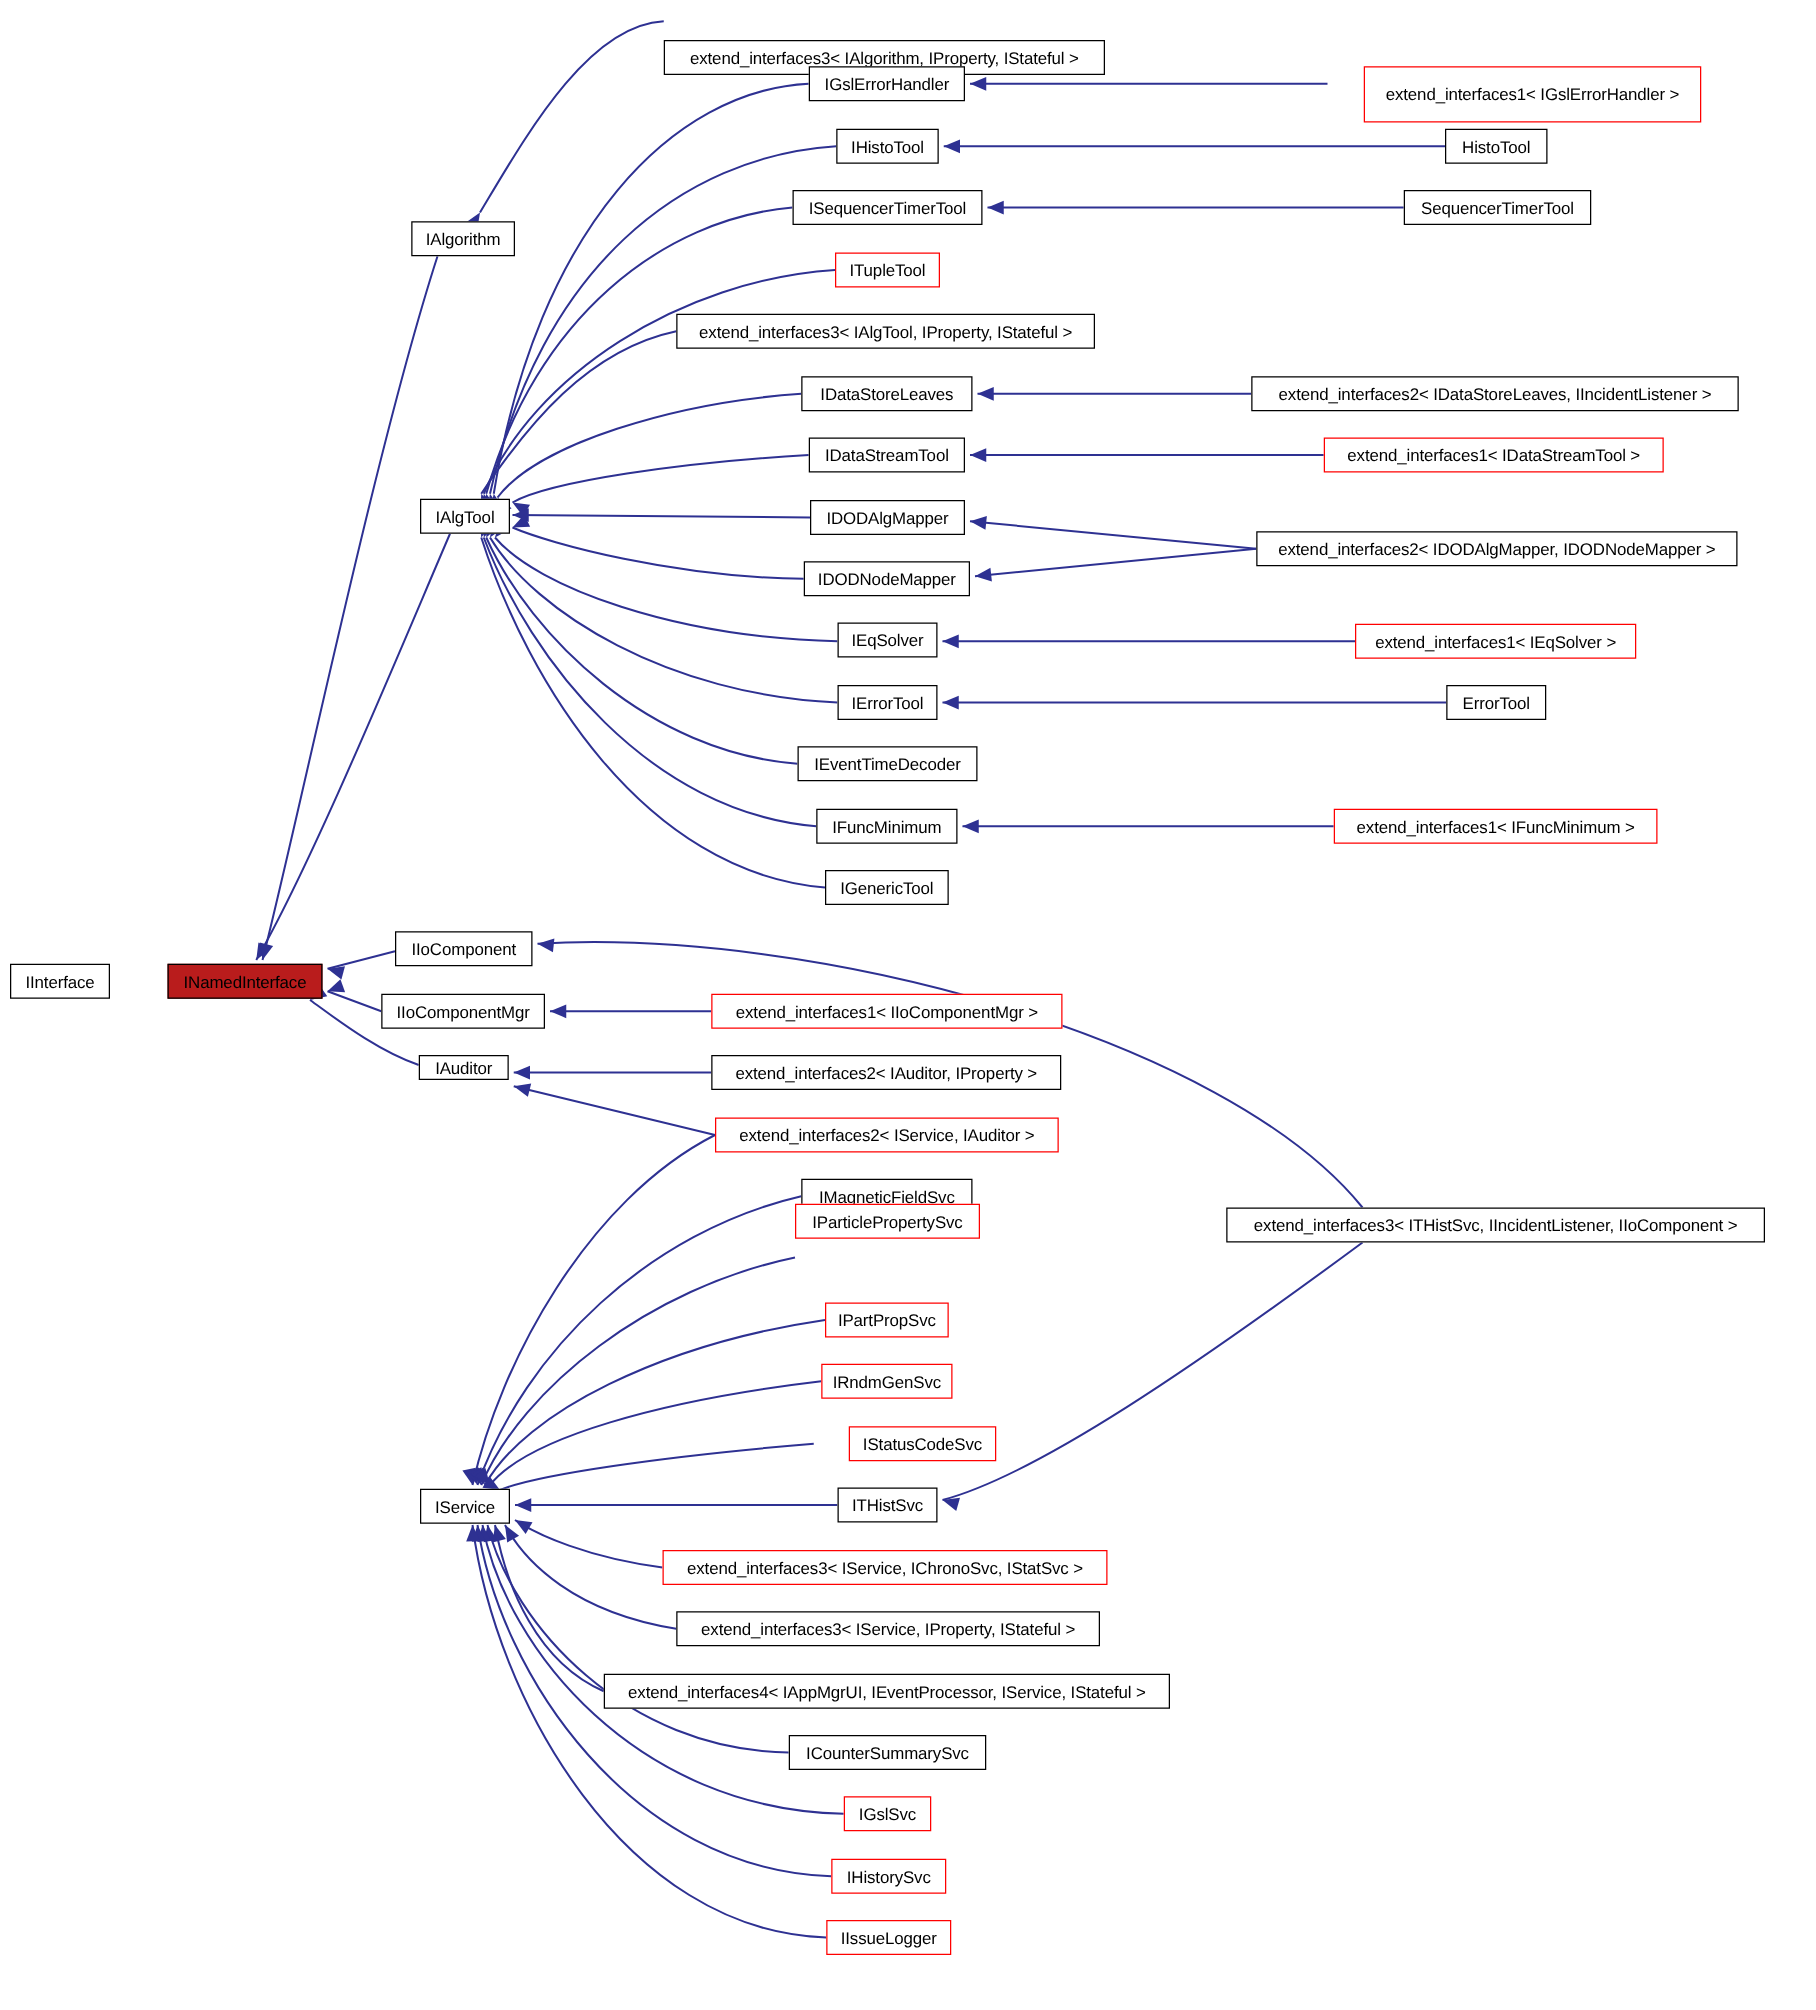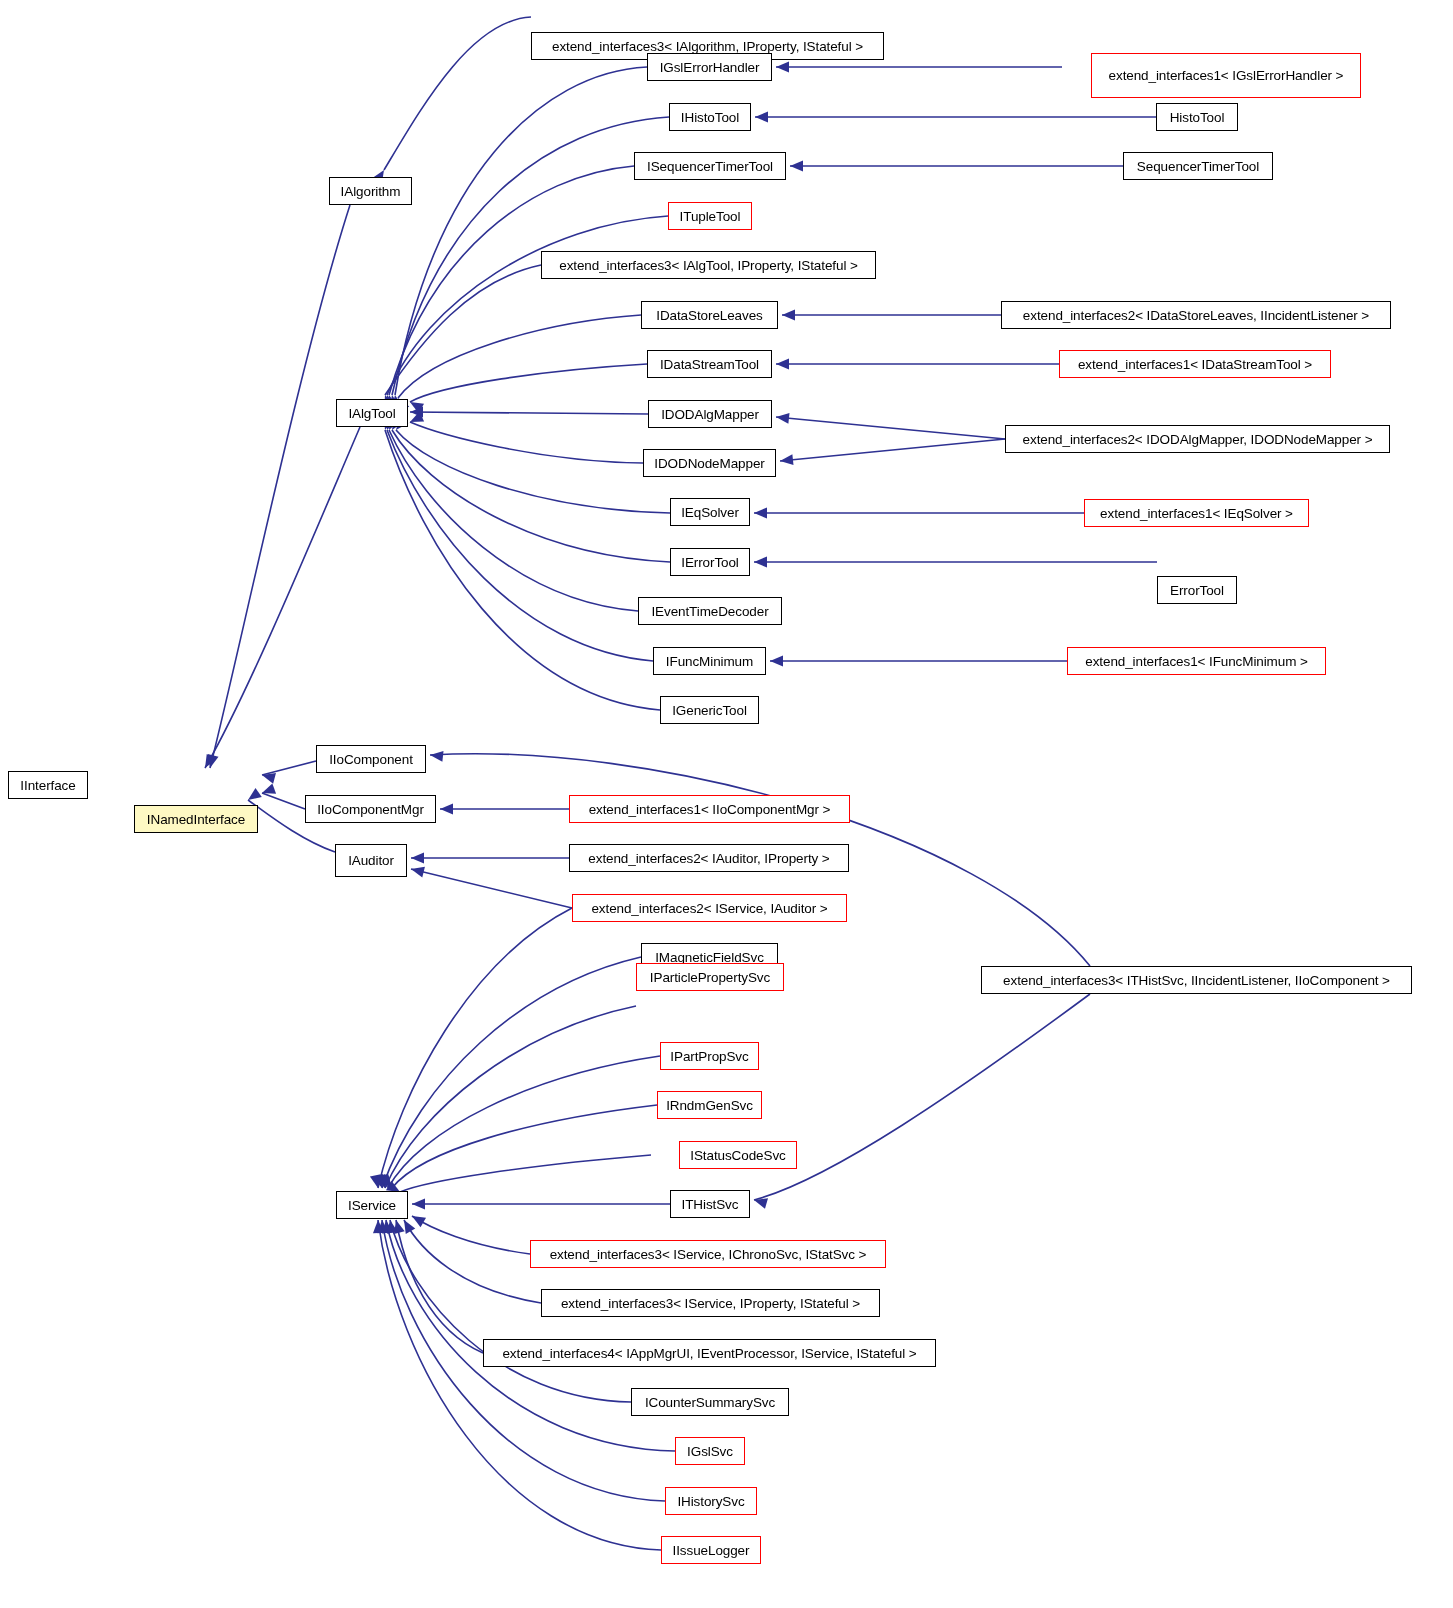--- a/index.html
+++ b/index.html
@@ -4,21 +4,21 @@
 <style>
   html,body{margin:0;padding:0;background:#ffffff;}
   body{font-family:"Liberation Sans",sans-serif;}
   #diagram-root{position:relative;width:1453px;height:1608px;background:#ffffff;overflow:hidden;}
   svg#graph{position:absolute;left:0;top:0;width:1453px;height:1608px;}
   .nodebox{position:absolute;box-sizing:border-box;background:#ffffff;border:1px solid #000000;
            display:flex;align-items:center;justify-content:center;
            font-family:"Liberation Sans",sans-serif;font-size:13.5px;color:#000000;
            white-space:nowrap;letter-spacing:-0.1px;}
   .nodebox.red{border-color:#ff0000;}
-  .nodebox.hl{background:#fef9c3;margin-top:34px;}
+  .nodebox.hl{background:#b91c1c;}
   .nodebox .lbl{pointer-events:none;}
 </style>
 </head>
 <body>
 
 <div id="diagram-root">
   <svg id="graph" xmlns="http://www.w3.org/2000/svg">
       <path d="M531,17 C470,20 420,110 384,170" fill="none" stroke="#2e3192" stroke-width="1.6"></path>
       <polygon points="0,0 -13,-5.5 -13,5.5" fill="#2e3192" transform="translate(384,170) rotate(-58)"></polygon>
       <path d="M1062,67 L776,67" fill="none" stroke="#2e3192" stroke-width="1.6"></path>
@@ -169,21 +169,21 @@
       </div>
       <div class="nodebox" style="left: 670px; top: 498px; width: 80px; height: 28px;">
         <span class="lbl">IEqSolver</span>
       </div>
       <div class="nodebox red" style="left: 1084px; top: 499px; width: 225px; height: 28px;">
         <span class="lbl">extend_interfaces1&lt; IEqSolver &gt;</span>
       </div>
       <div class="nodebox" style="left: 670px; top: 548px; width: 80px; height: 28px;">
         <span class="lbl">IErrorTool</span>
       </div>
-      <div class="nodebox" style="left: 1157px; top: 548px; width: 80px; height: 28px; margin-top: 28px;">
+      <div class="nodebox" style="left: 1157px; top: 548px; width: 80px; height: 28px;">
         <span class="lbl">ErrorTool</span>
       </div>
       <div class="nodebox" style="left: 638px; top: 597px; width: 144px; height: 28px;">
         <span class="lbl">IEventTimeDecoder</span>
       </div>
       <div class="nodebox" style="left: 653px; top: 647px; width: 113px; height: 28px;">
         <span class="lbl">IFuncMinimum</span>
       </div>
       <div class="nodebox red" style="left: 1067px; top: 647px; width: 259px; height: 28px;">
         <span class="lbl">extend_interfaces1&lt; IFuncMinimum &gt;</span>
@@ -205,21 +205,21 @@
       </div>
       <div class="nodebox" style="left: 316px; top: 745px; width: 110px; height: 28px;">
         <span class="lbl">IIoComponent</span>
       </div>
       <div class="nodebox" style="left: 305px; top: 795px; width: 131px; height: 28px;">
         <span class="lbl">IIoComponentMgr</span>
       </div>
       <div class="nodebox red" style="left: 569px; top: 795px; width: 281px; height: 28px;">
         <span class="lbl">extend_interfaces1&lt; IIoComponentMgr &gt;</span>
       </div>
-      <div class="nodebox" style="left: 335px; top: 844px; width: 72px; height: 33px; text-align: center;">
+      <div class="nodebox" style="left: 335px; top: 844px; width: 72px; height: 20px; text-align: center;">
         <span class="lbl">IAuditor</span>
       </div>
       <div class="nodebox" style="left: 569px; top: 844px; width: 280px; height: 28px;">
         <span class="lbl">extend_interfaces2&lt; IAuditor, IProperty &gt;</span>
       </div>
       <div class="nodebox red" style="left: 572px; top: 894px; width: 275px; height: 28px;">
         <span class="lbl">extend_interfaces2&lt; IService, IAuditor &gt;</span>
       </div>
       <div class="nodebox" style="left: 641px; top: 943px; width: 137px; height: 28px;">
         <span class="lbl">IMagneticFieldSvc</span>

